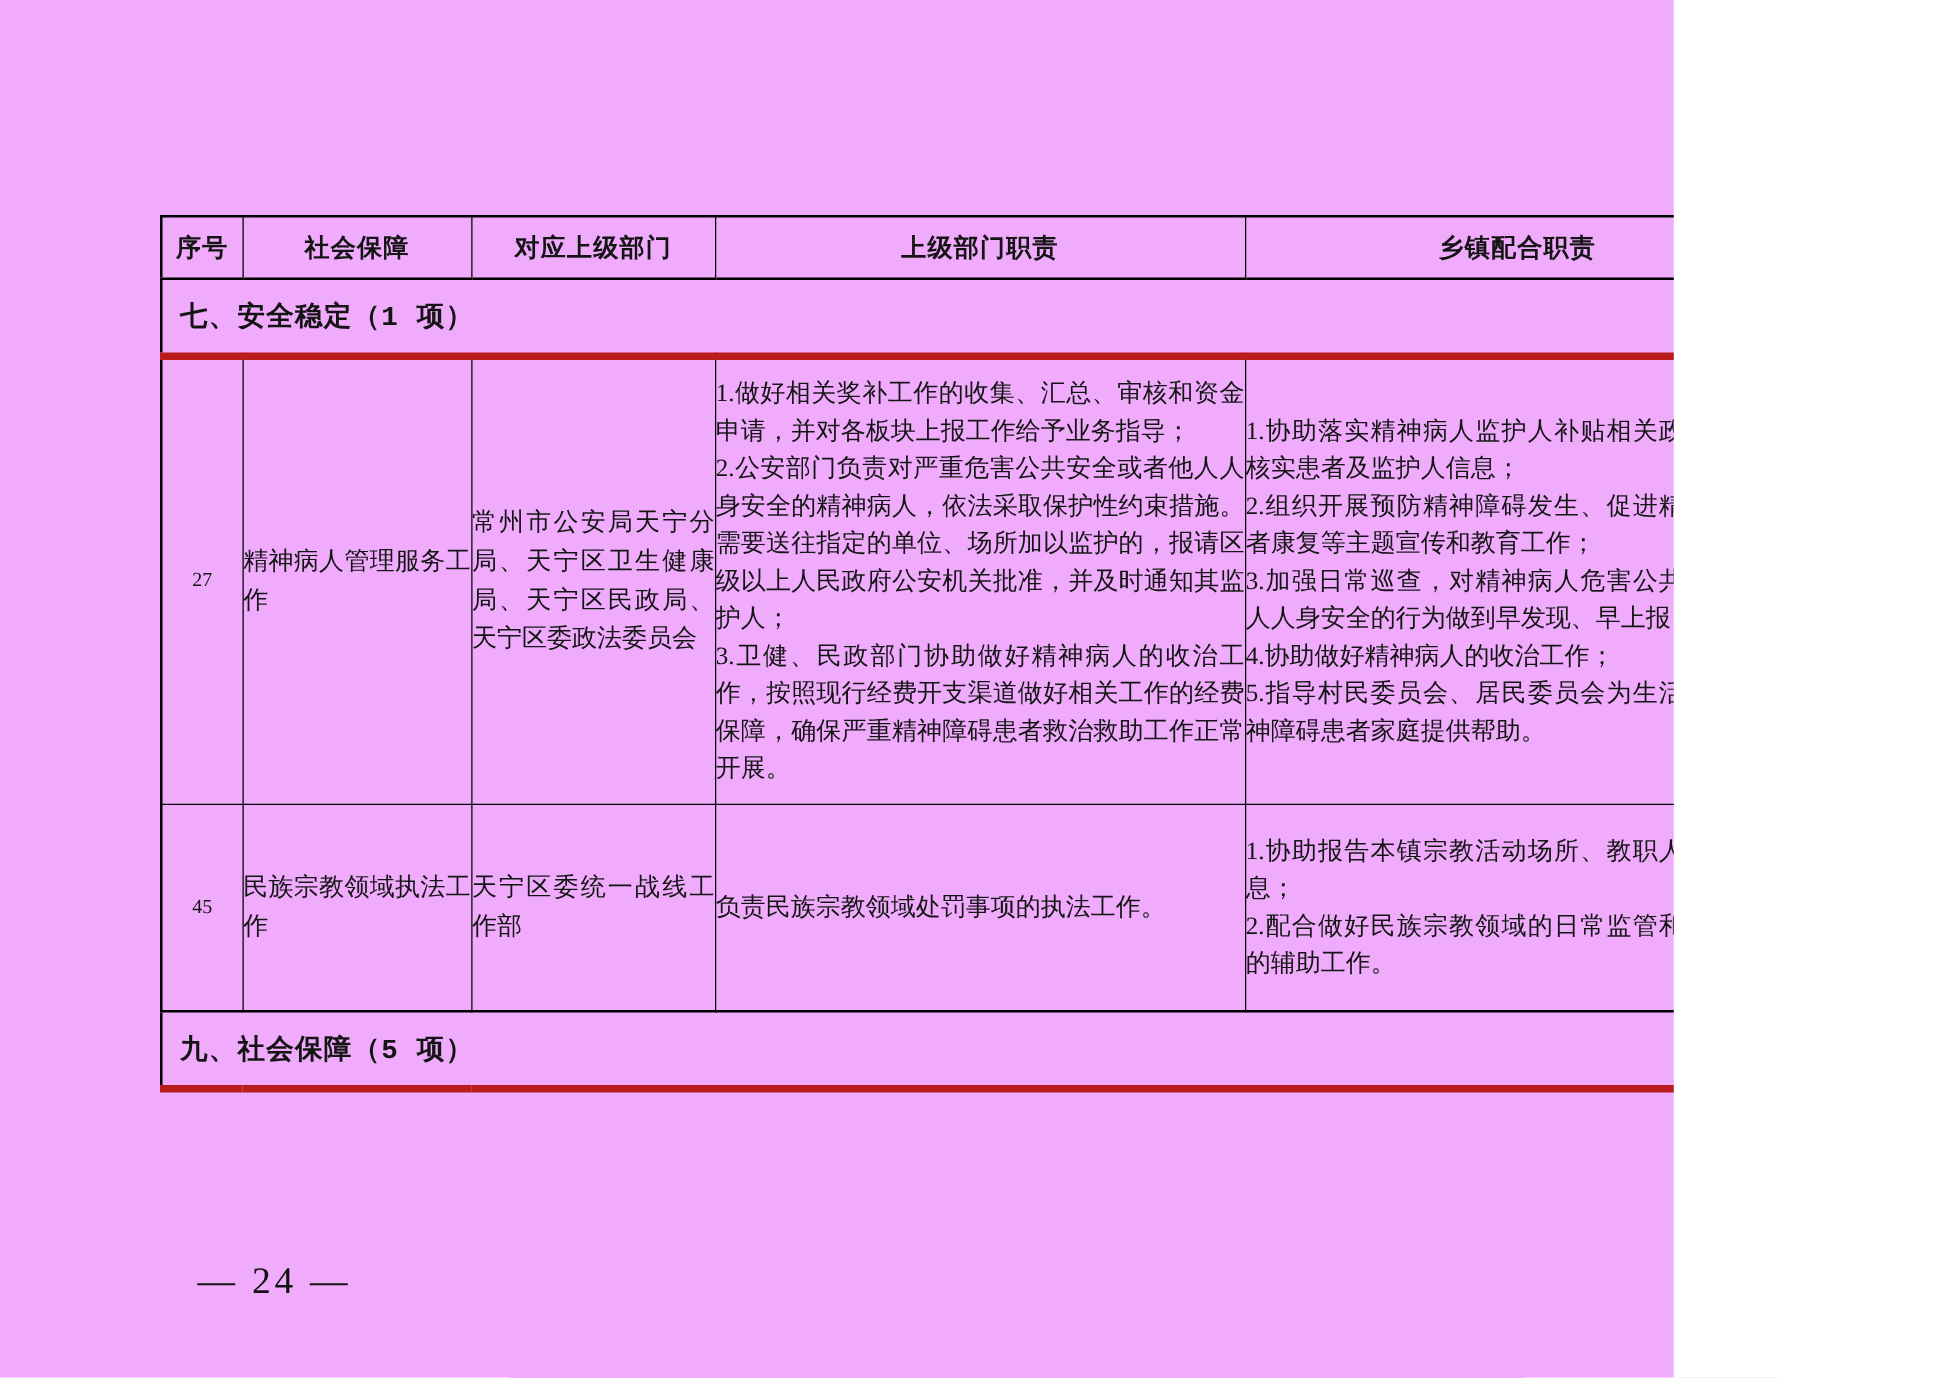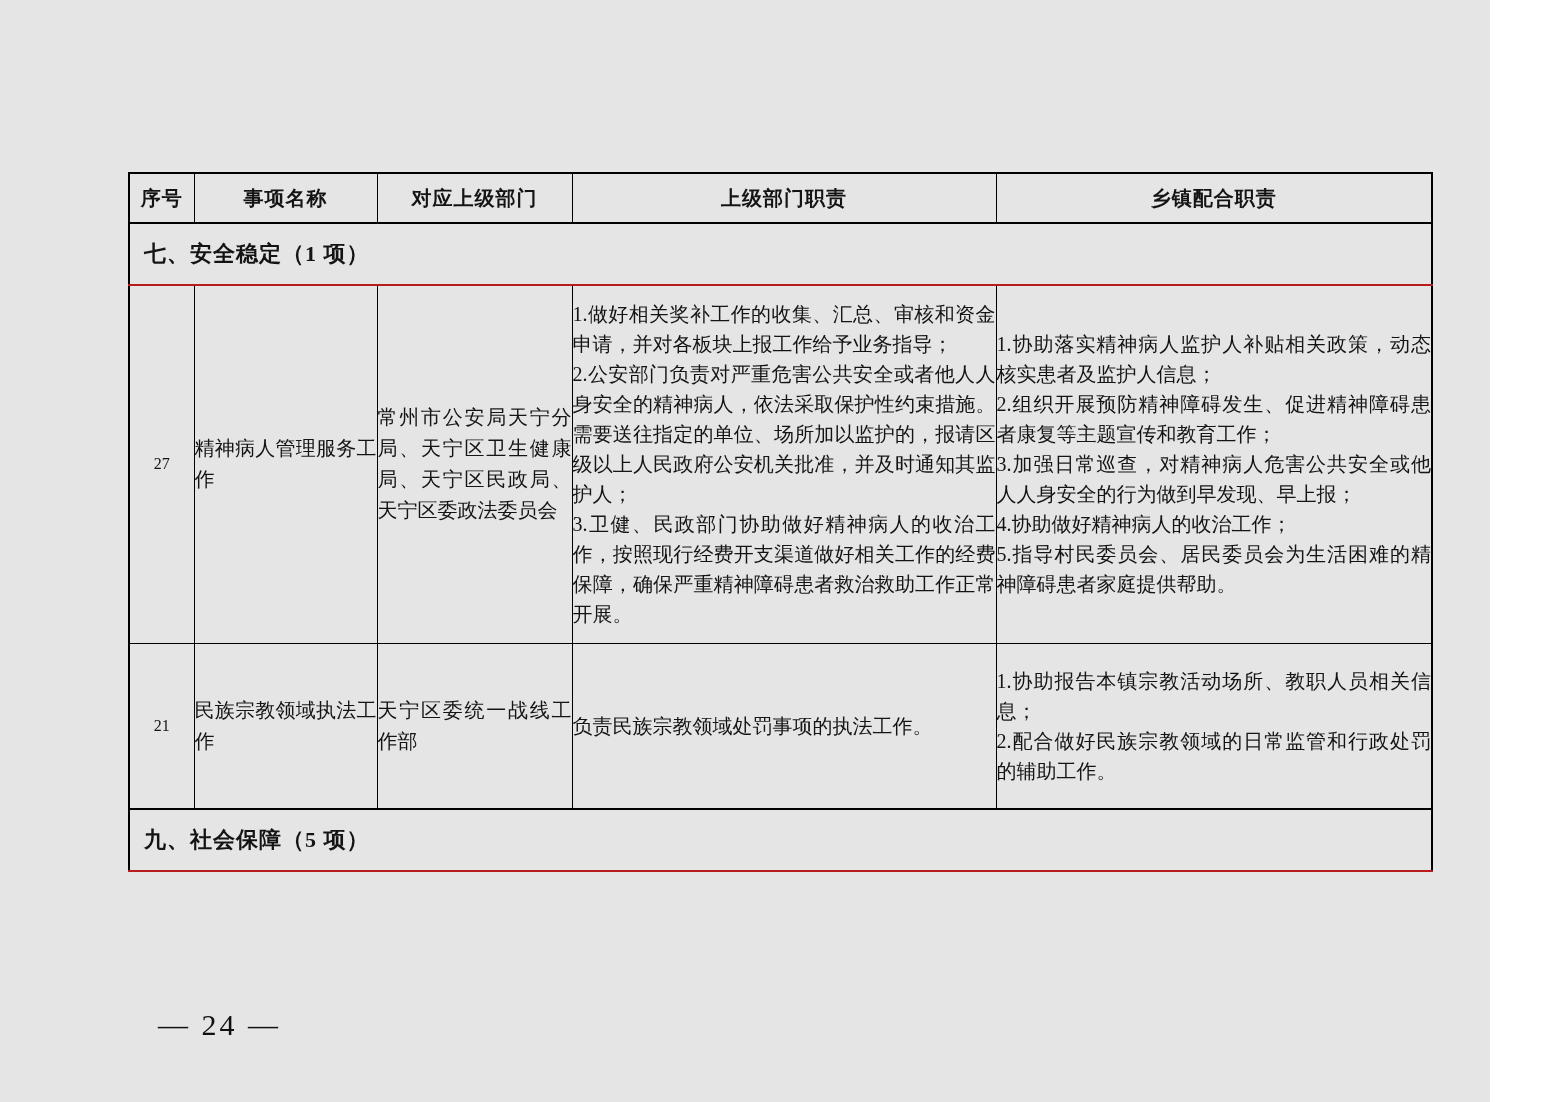--- a/index.html
+++ b/index.html
@@ -1,20 +1,20 @@
 <!DOCTYPE html>
 <html><head>
 <meta charset="utf-8">
 <style>
   html, body { margin: 0; padding: 0; background: #ffffff; }
   .page {
     position: relative;
-    width: 1490px;
+    width: 1339px;
     height: 1102px;
-    background: #e5e5e5;
+    background: #f0abfc;
     color: #141414;
     font-family: "Liberation Serif", "DejaVu Serif", serif;
     overflow: hidden;
   }
   table.doc {
     position: absolute;
     left: 128px;
     top: 172px;
     border-collapse: collapse;
     table-layout: fixed;
@@ -32,28 +32,28 @@
     font-family: "Liberation Sans", "DejaVu Sans", sans-serif;
     font-weight: bold;
     font-size: 20px;
     text-align: center;
     border-bottom-width: 2px;
     height: 50px;
     letter-spacing: 1px;
   }
   
   tr.section td {
-    font-family: Liberation Serif, serif;
+    font-family: Liberation Mono, monospace;
     font-weight: bold;
     font-size: 22px;
     text-align: left;
     padding-left: 14px;
     height: 62px;
     border-top: 2px solid #000;
-    border-bottom: 2px solid #b91c1c;
+    border-bottom: 6px solid #b91c1c;
     letter-spacing: 1px;
   }
   
   td.seq {
     text-align: center;
     font-size: 16px;
   }
   td.name, td.dept {
     font-size: 20px;
     line-height: 31px;
@@ -88,21 +88,21 @@
       <col style="width:65px">
       <col style="width:183px">
       <col style="width:195px">
       <col style="width:424px">
       <col style="width:436px">
     </colgroup>
 
     <tbody>
         <tr class="head">
       <th>序号</th>
-      <th>事项名称</th>
+      <th>社会保障</th>
       <th>对应上级部门</th>
       <th>上级部门职责</th>
       <th>乡镇配合职责</th>
     </tr>
 
     <tr class="section">
       <td colspan="5">七、安全稳定（1 项）</td>
     </tr>
 
     <tr style="height:358px">
@@ -114,21 +114,21 @@
 3.卫健、民政部门协助做好精神病人的收治工作，按照现行经费开支渠道做好相关工作的经费保障，确保严重精神障碍患者救治救助工作正常开展。</td>
       <td class="duty">1.协助落实精神病人监护人补贴相关政策，动态核实患者及监护人信息；
 2.组织开展预防精神障碍发生、促进精神障碍患者康复等主题宣传和教育工作；
 3.加强日常巡查，对精神病人危害公共安全或他人人身安全的行为做到早发现、早上报；
 4.协助做好精神病人的收治工作；
 5.指导村民委员会、居民委员会为生活困难的精神障碍患者家庭提供帮助。</td>
     </tr>
 
 
     <tr style="height:166px">
-      <td class="seq">21</td>
+      <td class="seq">45</td>
       <td class="name">民族宗教领域执法工作</td>
       <td class="dept">天宁区委统一战线工作部</td>
       <td class="duty">负责民族宗教领域处罚事项的执法工作。</td>
       <td class="duty">1.协助报告本镇宗教活动场所、教职人员相关信息；
 2.配合做好民族宗教领域的日常监管和行政处罚的辅助工作。</td>
     </tr>
 
     <tr class="section">
       <td colspan="5">九、社会保障（5 项）</td>
     </tr>

